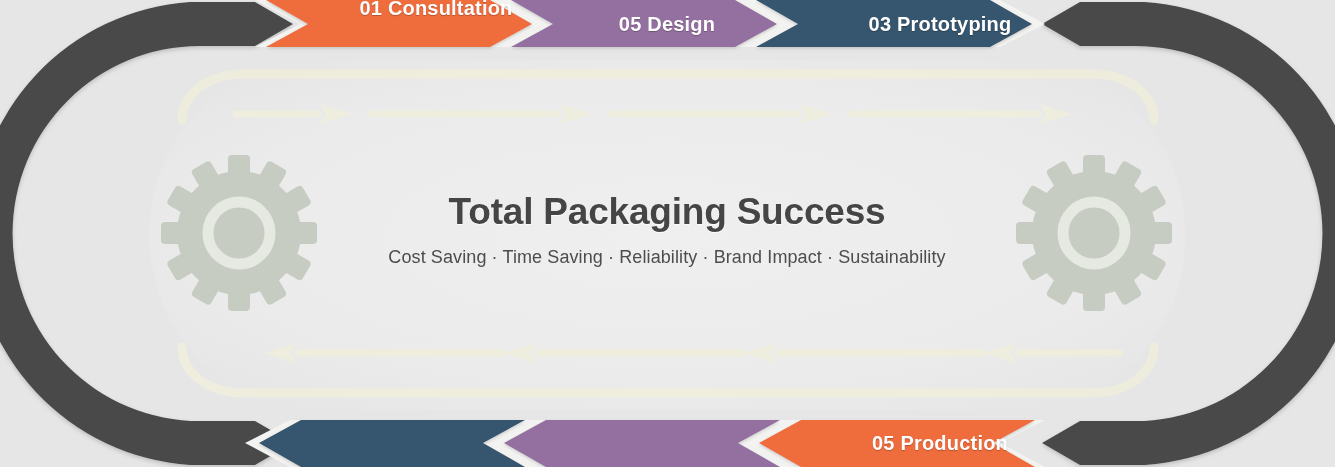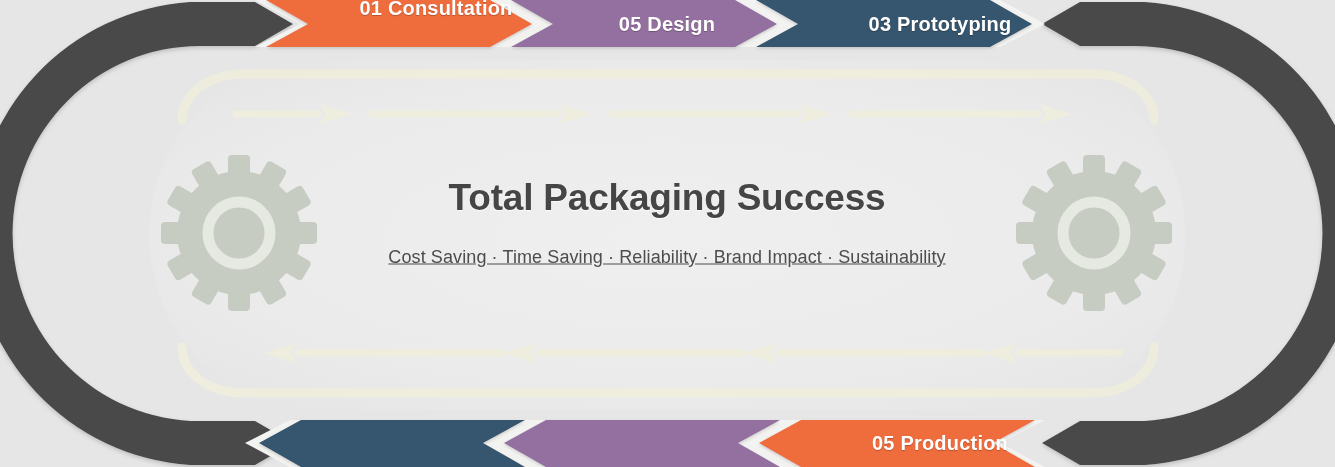--- a/index.html
+++ b/index.html
@@ -17,38 +17,37 @@
     font-weight:bold;
     font-size:20px;
     letter-spacing:0.2px;
     white-space:nowrap;
     text-shadow:0 1px 1px rgba(0,0,0,0.25);
     transform:translate(-50%,-50%);
     pointer-events:none;
   }
   .center-title{
     position:absolute;
-    left:667px;top:198px;
+    left:667px;top:212px;
     transform:translate(-50%,-50%);
     font-size:37px;
     font-weight:bold;
     color:#454545;
     white-space:nowrap;
     letter-spacing:-0.2px;
     text-shadow:0 1px 1px rgba(255,255,255,0.85);
   }
   .center-sub{
     position:absolute;
     left:667px;top:257px;
     transform:translate(-50%,-50%);
     font-size:18px;
     color:#4d4d4d;
     white-space:nowrap;
     letter-spacing:0.1px;
-    text-decoration:underline;
   }
 </style>
 </head>
 <body>
 
 <div id="stage">
 
   <svg id="svgroot" viewBox="0 0 1335 467" preserveAspectRatio="none">
     <defs>
       <filter id="softshadow" x="-20%" y="-20%" width="140%" height="140%">

